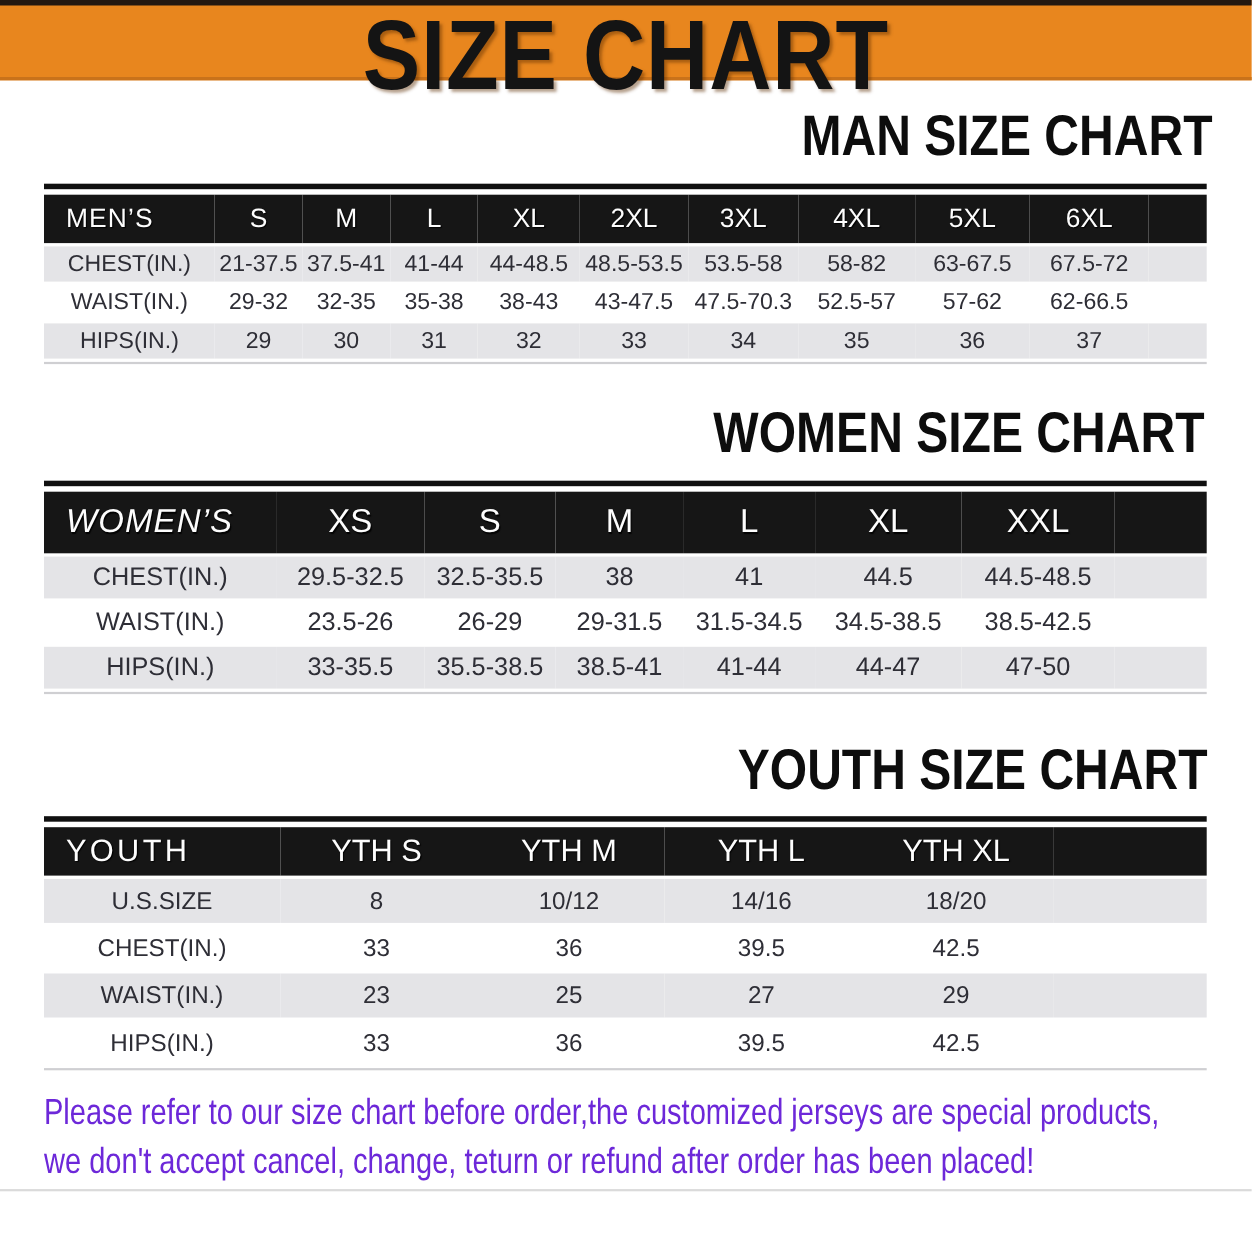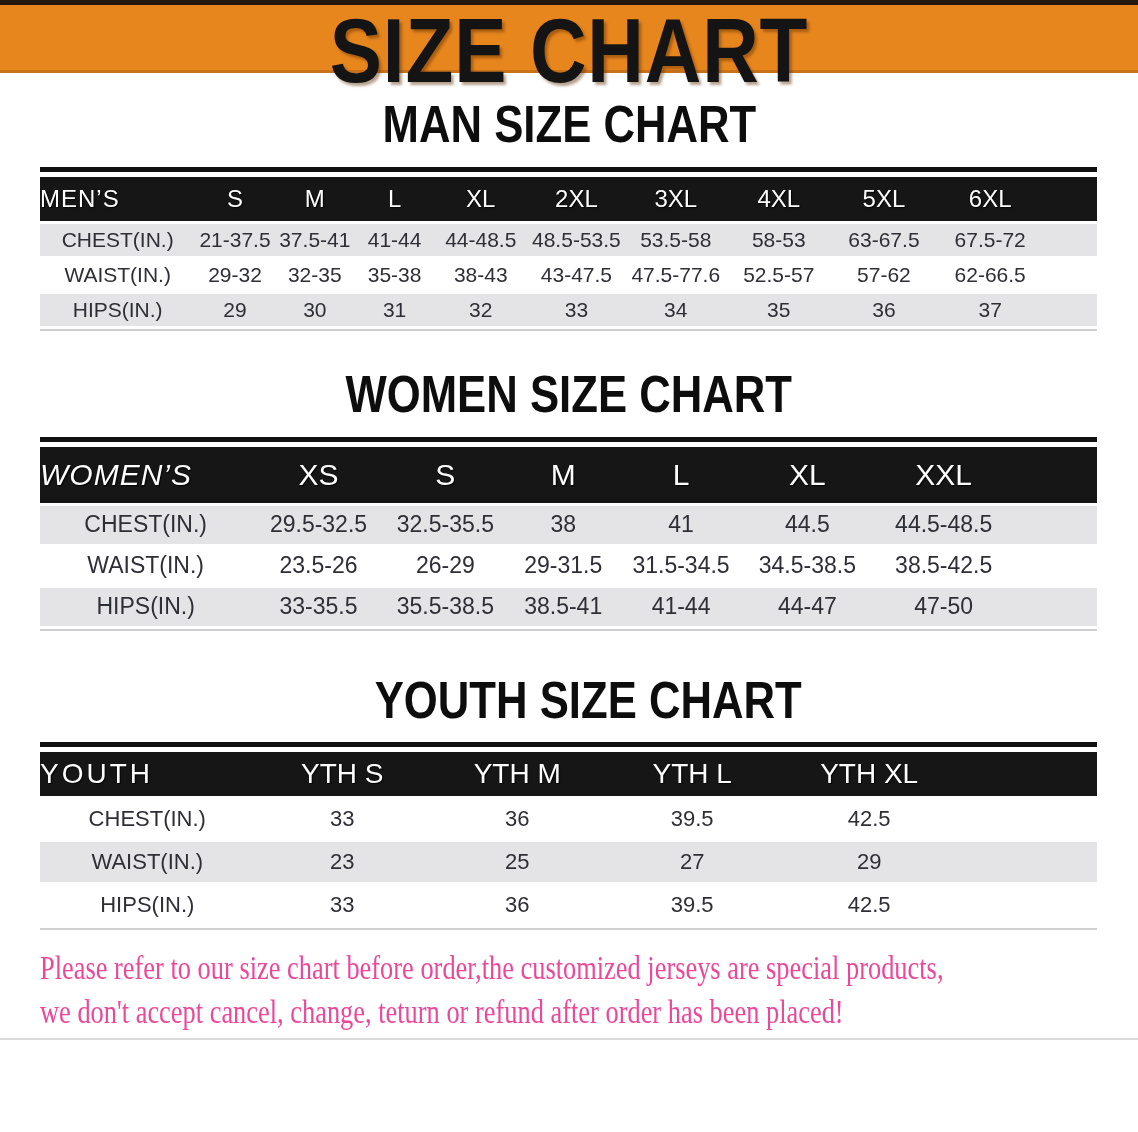--- a/index.html
+++ b/index.html
@@ -14,58 +14,58 @@
   .banner { height:73px; background:#E8861E; border-bottom:3px solid #C9721A; }
   .banner-topstrip { height:5px; background:#241810; }
   .banner-title-row { height:93px; display:flex; align-items:center; justify-content:center; }
   .banner-title {
     font-size:90px; font-weight:700; color:#141414; white-space:nowrap;
     transform:scaleX(0.87); letter-spacing:1px;
     text-shadow:3px 3px 3px rgba(90,45,0,0.45);
   }
 
   
-  .section-heading { text-align:center; }
+  .section-heading { text-align:right; }
   .section-heading .txt {
     display:inline-block; font-size:52px; font-weight:700; color:#0d0d0d;
     transform:scaleX(0.84); white-space:nowrap; line-height:1.15;
   }
   #man-heading   { margin-top:22px; }
   #women-heading { margin-top:34px; }
   #youth-heading { margin-top:40px;padding-left:38px; }
 
   
   .size-table { margin:12px 41px 0 40px; }
   .topline { height:5px; background:#101010; margin-bottom:2px; }
   .bottomline { height:2px; background:#CFCFD2; }
   table { width:100%; border-collapse:separate; border-spacing:0 3px; table-layout:fixed; }
   th, td { text-align:center; vertical-align:middle; overflow:hidden; white-space:nowrap; }
   tr.bar th {
     background:#161616; color:#fdfdfd; font-weight:400;
     text-shadow:1px 1px 1px rgba(0,0,0,0.9);
   }
-  th.bar-label { font-weight:700; text-align:left; letter-spacing:1px; }
+  th.bar-label { font-weight:700; text-align:left; padding-left:20px; letter-spacing:1px; }
   tr.gray td { background:#E4E4E7; }
   tr.white td { background:transparent; }
   td { color:#2E2E36; }
 
   #man-table tr.bar th { height:44px; font-size:24px; }
   #man-table th.bar-label { font-size:33px; }
   #man-table td { height:32px; font-size:21px; }
 
   #women-table tr.bar th { height:56px; font-size:30px; }
   #women-table th.bar-label { font-size:35px;font-style:italic; }
   #women-table td { height:38px; font-size:23px; }
 
   #youth-table tr.bar th { height:44px; font-size:28px; }
   #youth-table th.bar-label { font-size:33px; letter-spacing:3px; }
   #youth-table td { height:40px; font-size:22px; }
 
   
-  .note { margin:16px 0 0 40px; color:#ec4899;font-family:Liberation Serif, serif; }
+  .note { margin:16px 0 0 40px; color:#6d28d9; }
   .note-line {
     font-size:33px; line-height:44px; white-space:nowrap;
     transform:scaleX(0.8); transform-origin:left center;
   }
   .bottom-line { height:2px; background:#DADADA; margin-top:4px; }
 </style>
 </head>
 <body>
 
 <div class="banner">
@@ -112,33 +112,33 @@
     </thead>
     <tbody>
       <tr class="gray">
         <td>CHEST(IN.)</td>
         <td>21-37.5</td>
         <td>37.5-41</td>
         <td>41-44</td>
         <td>44-48.5</td>
         <td>48.5-53.5</td>
         <td>53.5-58</td>
-        <td>58-53</td>
+        <td>58-82</td>
         <td>63-67.5</td>
         <td>67.5-72</td>
         <td></td>
       </tr>
       <tr class="white">
         <td>WAIST(IN.)</td>
         <td>29-32</td>
         <td>32-35</td>
         <td>35-38</td>
         <td>38-43</td>
         <td>43-47.5</td>
-        <td>47.5-77.6</td>
+        <td>47.5-70.3</td>
         <td>52.5-57</td>
         <td>57-62</td>
         <td>62-66.5</td>
         <td></td>
       </tr>
       <tr class="gray">
         <td>HIPS(IN.)</td>
         <td>29</td>
         <td>30</td>
         <td>31</td>
@@ -239,20 +239,28 @@
       <tr class="bar">
         <th class="bar-label">YOUTH</th>
         <th>YTH S</th>
         <th>YTH M</th>
         <th>YTH L</th>
         <th>YTH XL</th>
         <th></th>
       </tr>
     </thead>
     <tbody>
+      <tr class="gray">
+        <td>U.S.SIZE</td>
+        <td>8</td>
+        <td>10/12</td>
+        <td>14/16</td>
+        <td>18/20</td>
+        <td></td>
+      </tr>
       <tr class="white">
         <td>CHEST(IN.)</td>
         <td>33</td>
         <td>36</td>
         <td>39.5</td>
         <td>42.5</td>
         <td></td>
       </tr>
       <tr class="gray">
         <td>WAIST(IN.)</td>

